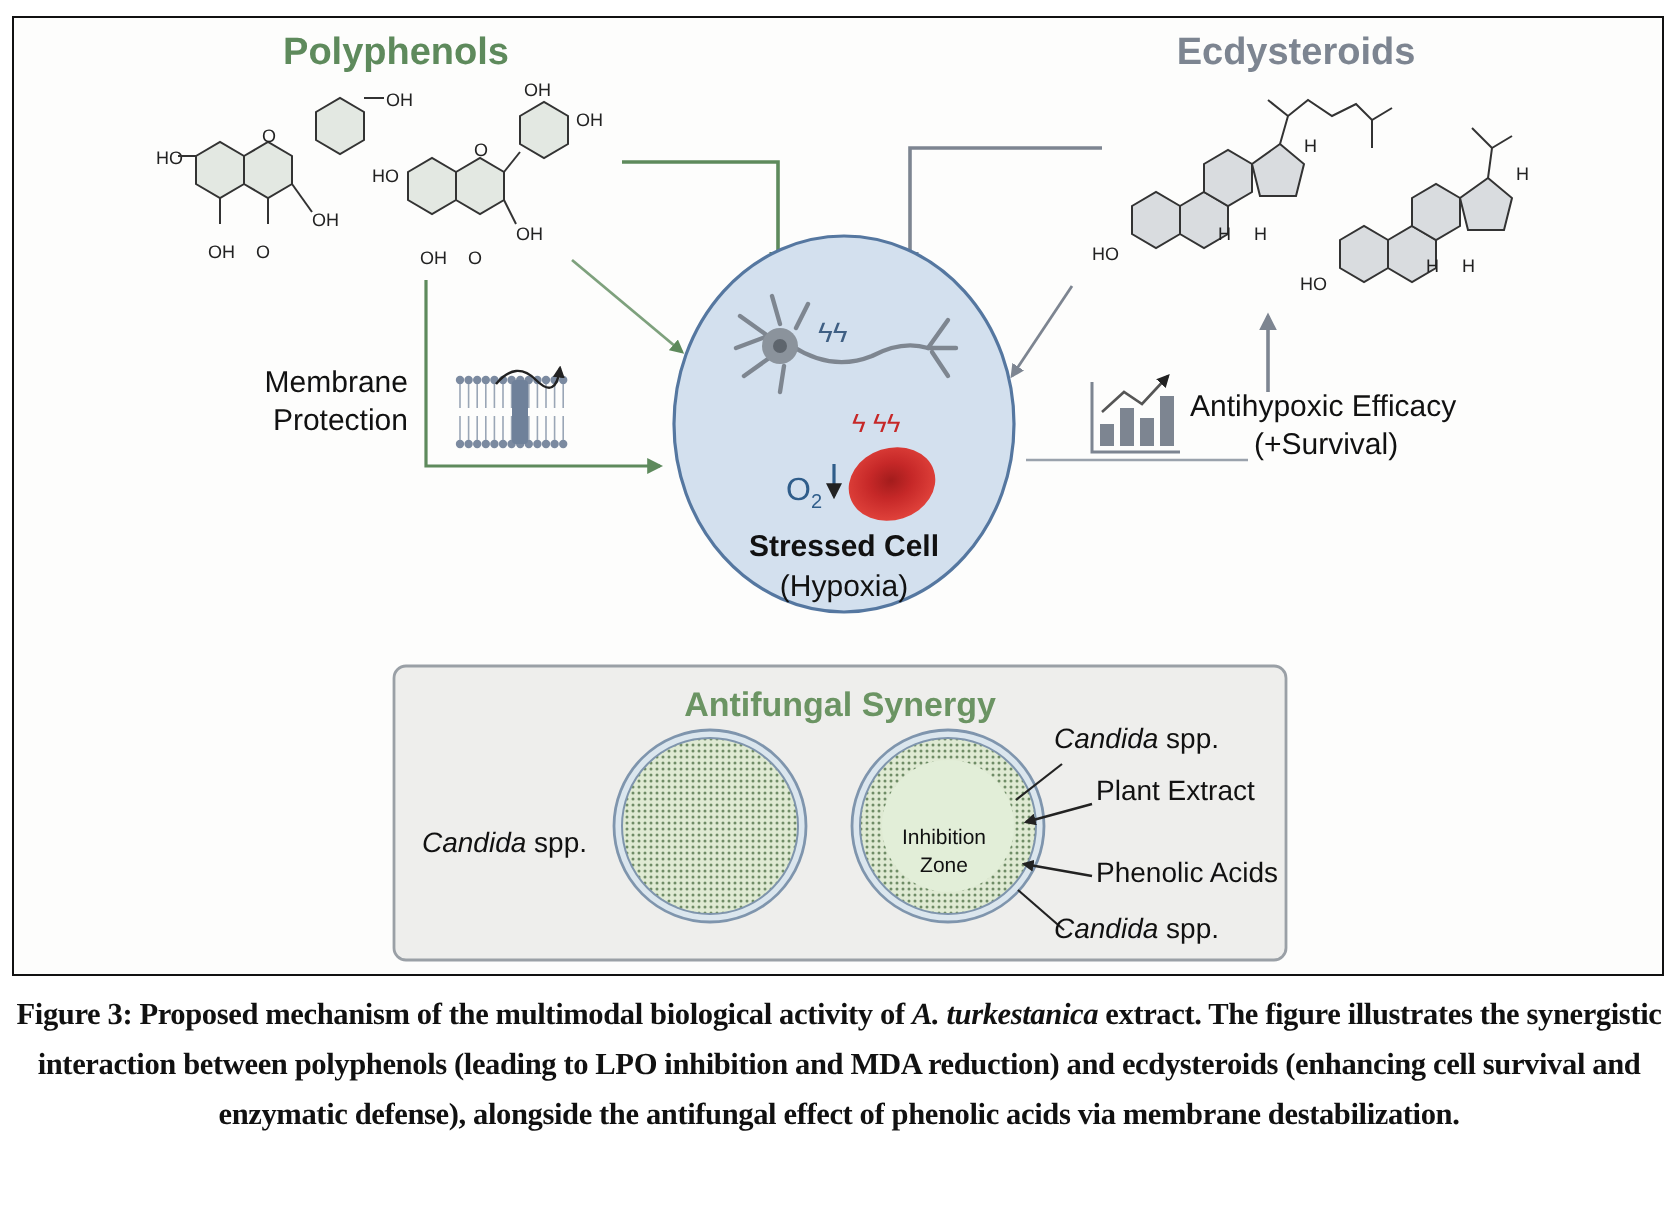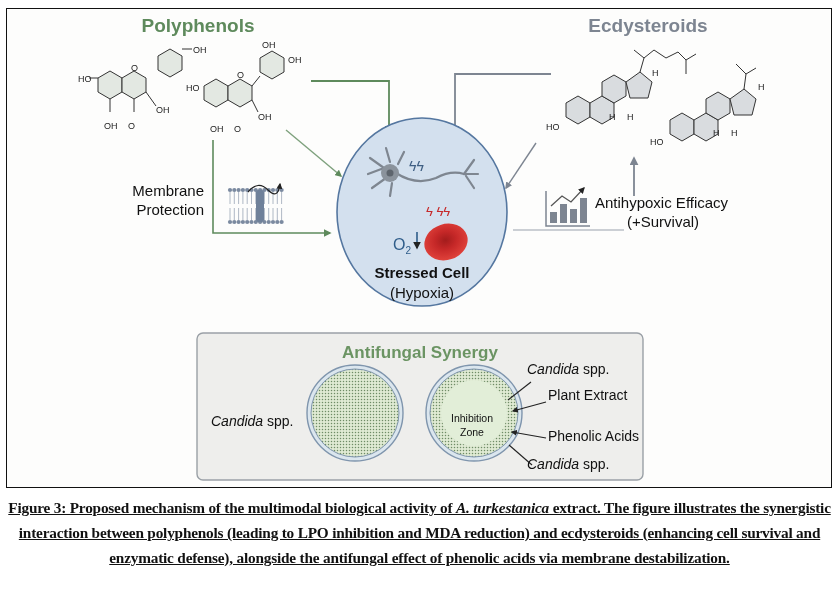--- a/index.html
+++ b/index.html
@@ -1,21 +1,21 @@
 <!DOCTYPE html>
 <html><head>
 <meta charset="utf-8">
 <style>
   html, body { margin: 0; padding: 0; background: #ffffff; }
   body { width: 839px; height: 604px; position: relative; overflow: hidden; font-family: "Liberation Sans", sans-serif; }
   #frame { position: absolute; left: 6px; top: 8px; width: 826px; height: 480px; border: 1.5px solid #111; background: #fdfdfc; box-sizing: border-box; }
   svg#diagram { position: absolute; left: 6px; top: 8px; }
   .t { font-family: "Liberation Sans", sans-serif; }
   .caption { position: absolute; left: 8px; top: 495px; width: 823px; text-align: center;
-    font-family: "Liberation Serif", serif; font-weight: bold; font-size: 15.3px; line-height: 25px; color: #111; letter-spacing: -0.2px; text-decoration: underline; }
+    font-family: "Liberation Serif", serif; font-weight: bold; font-size: 15.3px; line-height: 25px; color: #111; letter-spacing: -0.2px; }
   .caption i { font-style: italic; }
 </style>
 </head>
 <body>
 
 <div id="frame"></div>
 
 <svg id="diagram" width="826" height="480" viewBox="0 0 826 480">
   <defs>
     <marker id="ag" viewBox="0 0 10 10" refX="8" refY="5" markerWidth="5" markerHeight="5" orient="auto">

